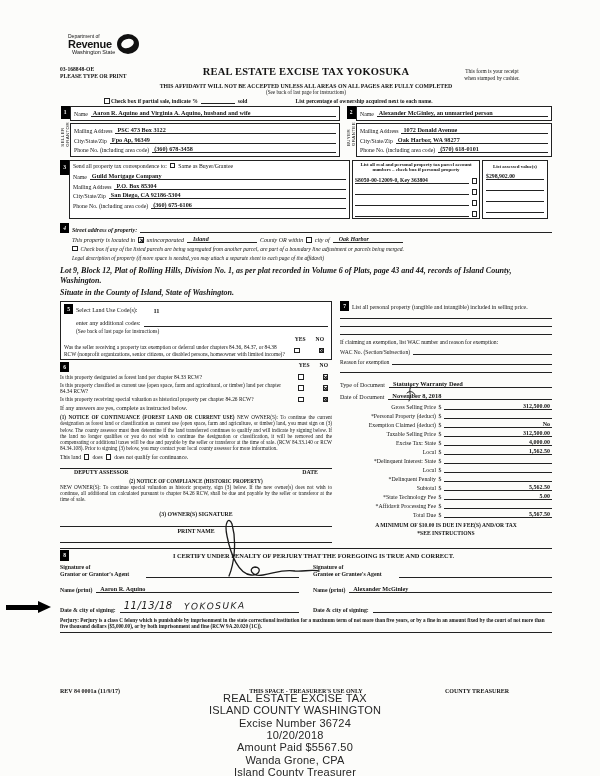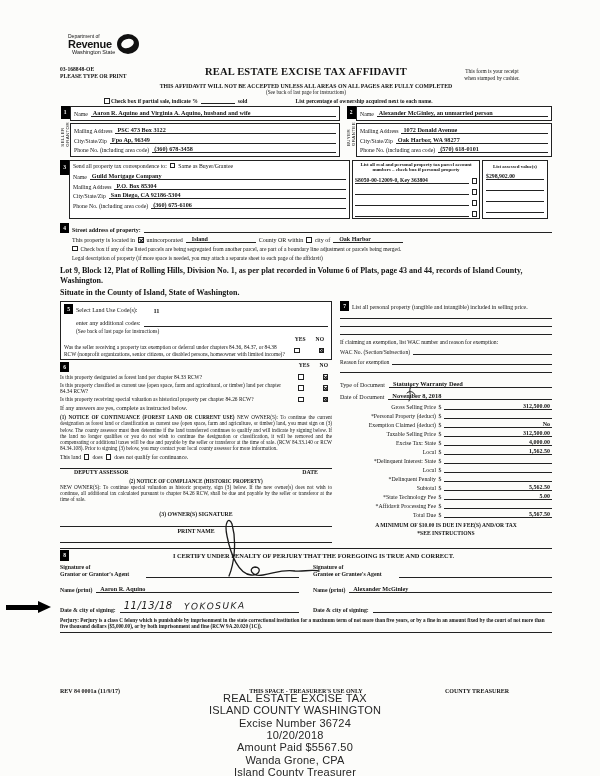--- a/index.html
+++ b/index.html
@@ -76,21 +76,21 @@
   .sec3-box { border:1px solid #222; flex:1; padding:1px 3px; background:#fff; }
   .sendline { font-size:5.8px; display:flex; align-items:center; gap:3px; padding:1px 0 2px 0; }
   .parcels { width:128px; border:1px solid #222; background:#fff; padding:1px 2px; }
   .parcels-hdr { font-size:4.9px; text-align:center; line-height:1.15; font-weight:bold; }
   .prow { display:flex; align-items:flex-end; gap:3px; margin-top:4px; }
   .prow .pn { flex:1; border-bottom:0.8px solid #222; font-size:5.6px; font-weight:bold; min-height:7px; white-space:nowrap; }
   .assessed { width:66px; border:1px solid #222; background:#fff; padding:1px 3px; }
   .arow { border-bottom:0.8px solid #222; font-size:5.8px; font-weight:bold; min-height:7px; margin-top:4px; }
 
   
-  .sec4 { margin-top:4px; font-size:6px; }
+  .sec4 { margin-top:4px; font-size:6px;font-style:italic; }
   .s4line { display:flex; align-items:flex-end; gap:3px; }
   .located { display:flex; align-items:flex-end; gap:3px; margin:3px 0 0 12px; }
   .lval { border-bottom:0.8px solid #222; font-weight:bold; padding:0 6px; min-width:70px; }
   .seg { margin:3px 0 0 12px; font-size:5.6px; display:flex; gap:3px; }
   .legnote { margin:3px 0 0 12px; font-size:5.4px; }
   .legal { margin-top:5px; font-size:8px; font-weight:bold; line-height:1.25; }
   .situate { margin-top:2px; font-size:8px; font-weight:bold; }
 
   
   .mid { display:flex; gap:8px; margin-top:4px; }
@@ -179,21 +179,21 @@
       </div>
       <div class="logo-swirl"></div>
     </div>
 
     <div class="hdr-grid">
       <div class="hdr-left">
         <div>03-168848-OE</div>
         <div>PLEASE TYPE OR PRINT</div>
       </div>
       <div class="hdr-center">
-        <div class="hdr-title">REAL ESTATE EXCISE TAX AFFIDAVIT</div>
+        <div class="hdr-title">REAL ESTATE EXCISE TAX YOKOSUKA</div>
       </div>
       <div class="hdr-right">
         <div>This form is your receipt</div>
         <div>when stamped by cashier.</div>
       </div>
     </div>
     <div class="hdr-warn">THIS AFFIDAVIT WILL NOT BE ACCEPTED UNLESS ALL AREAS ON ALL PAGES ARE FULLY COMPLETED</div>
     <div class="hdr-seeback">(See back of last page for instructions)</div>
 
     <div class="partial-row">

